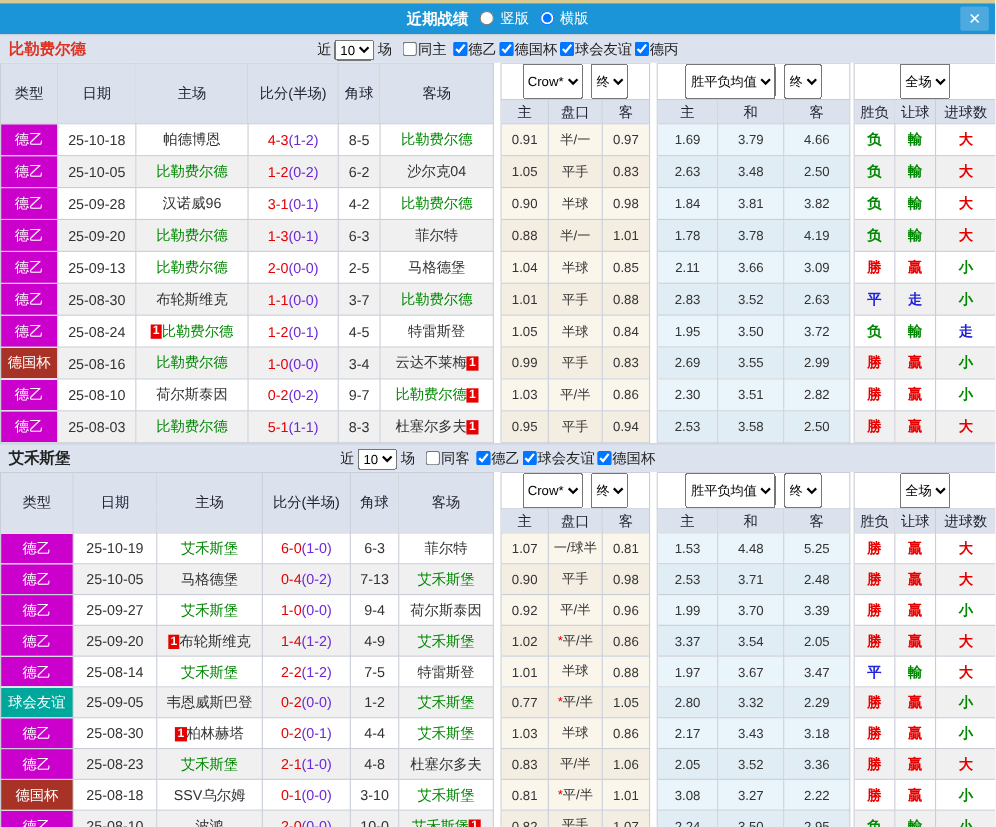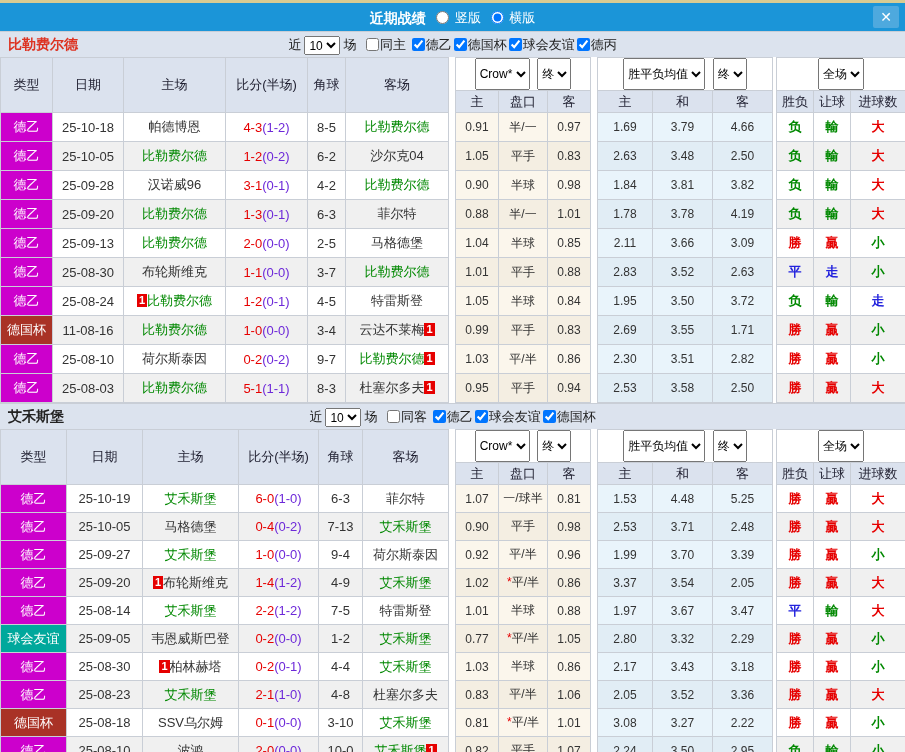--- a/index.html
+++ b/index.html
@@ -286,33 +286,33 @@
           <td class="mean">3.50</td>
           <td class="mean">3.72</td>
           <td class="sep"></td>
           <td class="res c-green">负</td>
           <td class="res c-green">輸</td>
           <td class="res c-blue">走</td>
         </tr>
 
         <tr>
           <td class="c-type t-cup">德国杯</td>
-          <td>11-08-16</td>
+          <td>25-08-16</td>
           <td><span class="green">比勒费尔德</span></td>
           <td><span class="ft">1-0</span><span class="ht">(0-0)</span></td>
           <td>3-4</td>
           <td><span>云达不莱梅</span><span class="badge">1</span></td>
           <td class="sep"></td>
           <td class="odds">0.99</td>
           <td class="odds"><span>平手</span></td>
           <td class="odds">0.83</td>
           <td class="sep"></td>
           <td class="mean">2.69</td>
           <td class="mean">3.55</td>
-          <td class="mean">1.71</td>
+          <td class="mean">2.99</td>
           <td class="sep"></td>
           <td class="res c-red">勝</td>
           <td class="res c-red">贏</td>
           <td class="res c-green">小</td>
         </tr>
 
         <tr>
           <td class="c-type t-de2">德乙</td>
           <td>25-08-10</td>
           <td><span>荷尔斯泰因</span></td>

